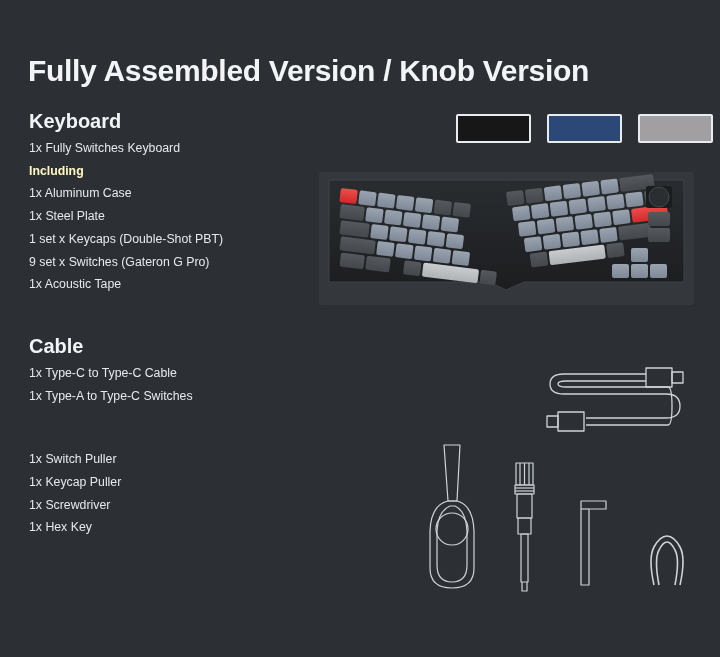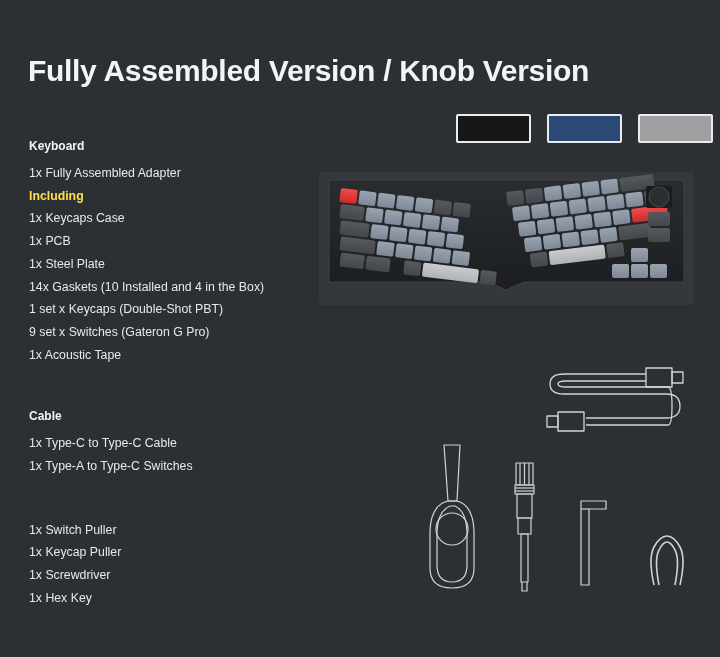--- a/index.html
+++ b/index.html
@@ -25,36 +25,35 @@
   }
 
   
   .spec-col{
     position:absolute;
     left:29px; top:110px;
     width:290px;
   }
   .section{ margin-bottom:0; }
   .section-heading{
-    font-size:12px;
+    font-size:20px;
     font-weight:bold;
     color:#f2f4f6;
     line-height:22px;
     margin-bottom:5px;
-    margin-top:25px;
   }
   .spec-line{
     font-size:12.3px;
     line-height:22.7px;
     color:#e6e9ec;
     white-space:nowrap;
   }
   .spec-line.sub-heading{
     font-weight:bold;
-    color:#fde047;
+    color:#fef9c3;
   }
   .sec-cable{ margin-top:39px; }
   .sec-tools{ margin-top:41px; }
 
   
   .swatch-row{
     position:absolute;
     left:456px; top:114px;
     display:flex;
     gap:16px;
@@ -82,26 +81,24 @@
 </style>
 </head>
 <body style="background: rgb(44, 48, 52); color: rgb(230, 233, 236);">
 
 <div class="page-title">Fully Assembled Version / Knob Version</div>
 
 <div class="spec-col">
 
   <div class="section">
     <div class="section-heading">Keyboard</div>
-    <div class="spec-line">1x Fully Assembled Adapter</div>
+    <div class="spec-line">1x Fully Switches Keyboard</div>
     <div class="spec-line sub-heading">Including</div>
-    <div class="spec-line">1x Keycaps Case</div>
-    <div class="spec-line">1x PCB</div>
+    <div class="spec-line">1x Aluminum Case</div>
     <div class="spec-line">1x Steel Plate</div>
-    <div class="spec-line">14x Gaskets (10 Installed and 4 in the Box)</div>
     <div class="spec-line">1 set x Keycaps (Double-Shot PBT)</div>
     <div class="spec-line">9 set x Switches (Gateron G Pro)</div>
     <div class="spec-line">1x Acoustic Tape</div>
   </div>
 
   <div class="section sec-cable">
     <div class="section-heading">Cable</div>
     <div class="spec-line">1x Type-C to Type-C Cable</div>
     <div class="spec-line">1x Type-A to Type-C Switches</div>
   </div>

